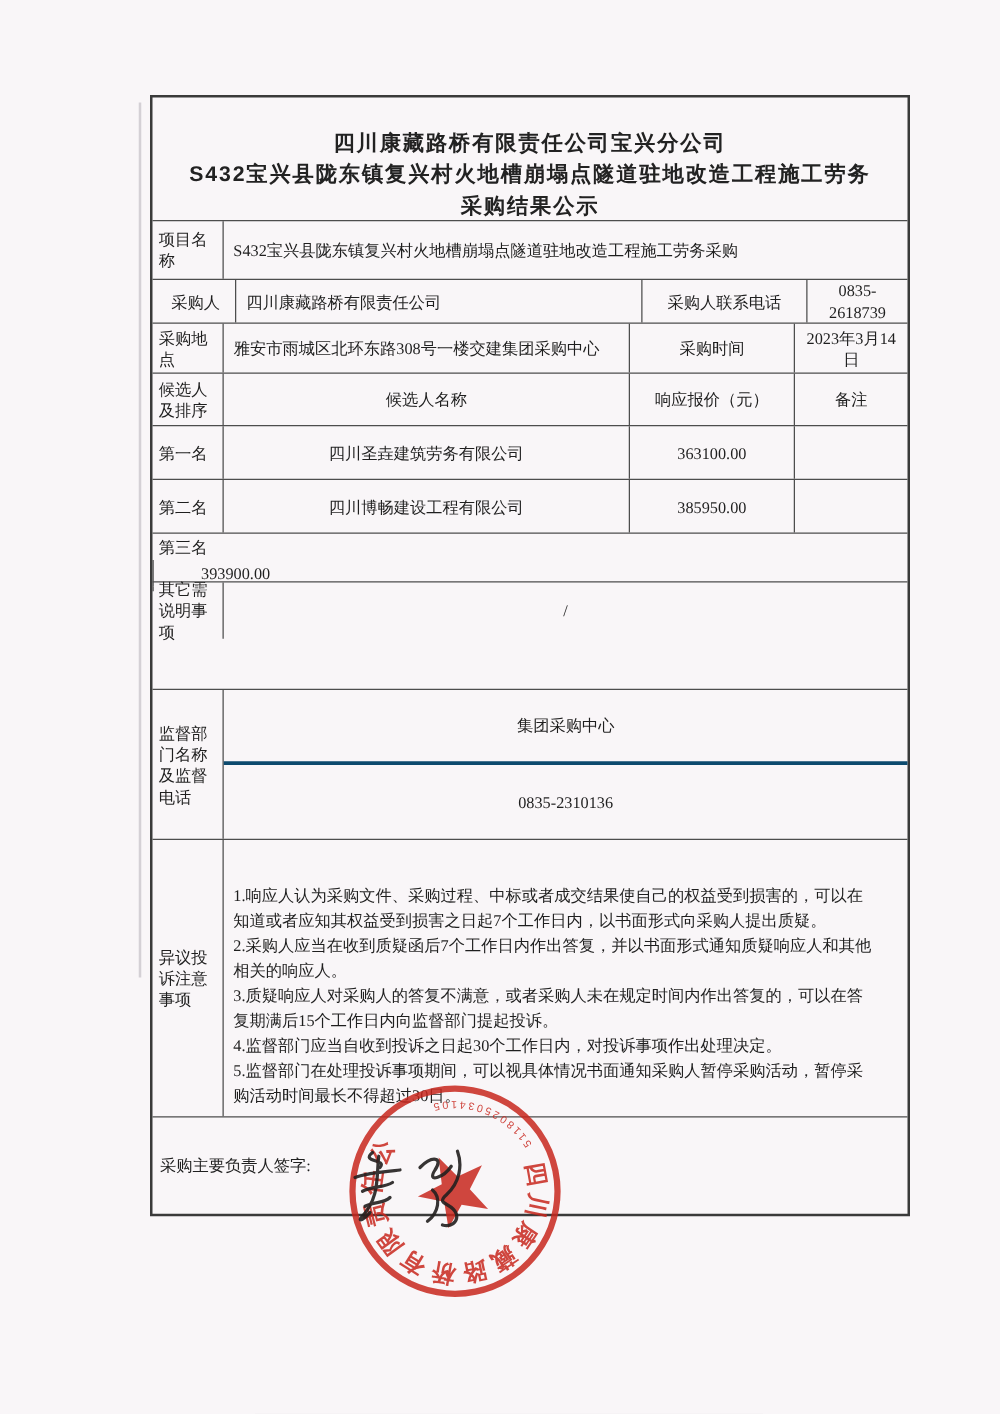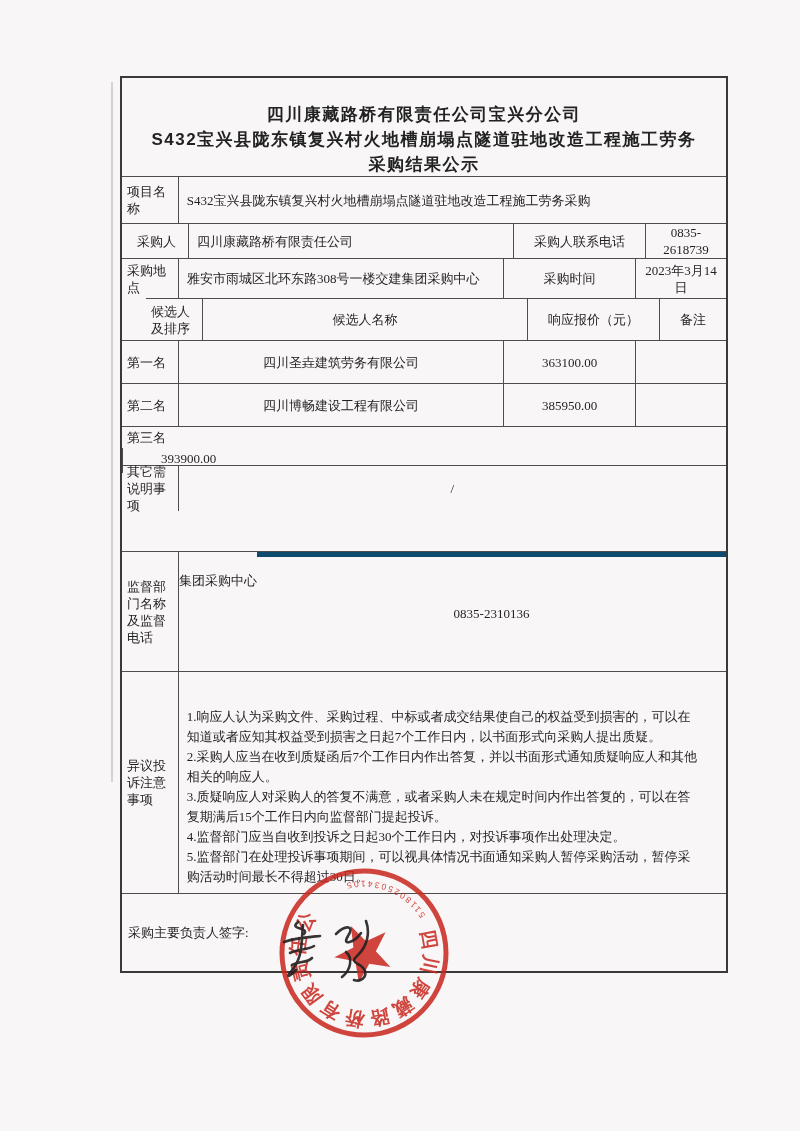--- a/index.html
+++ b/index.html
@@ -28,34 +28,34 @@
   .cell + .cell{border-left:1px solid #4d4d4d;}
   .c-label{width:56px;padding-left:5px;}
   .c-main{width:325px;}
   .c-sub{width:132px;justify-content:center;text-align:center;}
   .c-val{flex:1;justify-content:center;text-align:center;}
   .c-wide{width:552px;}
   .center{justify-content:center;text-align:center;}
   .leftpad{padding-left:8px;}
   .h-title{height:98px;}
   .h-r1{height:47px;} .h-r2{height:35px;padding-left:10px;} .h-r3{height:40px;} .h-r4{height:55px;}
-  .h-r5{height:42px;margin-left:24px;} .h-r6{height:43px;} .h-r7{height:43px;} .h-r8{height:39px;flex-direction:column;}
+  .h-r5{height:42px;} .h-r6{height:43px;} .h-r7{height:43px;} .h-r8{height:39px;flex-direction:column;}
   .h-r9{height:46px;} .h-r10{height:120px;margin-top:40px;} .h-r11{height:222px;} .h-r12{height:78px;}
   .title-block{
     display:flex;flex-direction:column;align-items:center;justify-content:flex-start;
     padding-top:24px;box-sizing:border-box;
     font-family:"Liberation Sans","DejaVu Sans",sans-serif;
     font-weight:700;font-size:17px;line-height:25px;letter-spacing:1.5px;
     color:#222;
   }
-  .split-right{flex:1;display:flex;flex-direction:row;border-left:1px solid #4d4d4d;}
+  .split-right{flex:1;display:flex;flex-direction:column;border-left:1px solid #4d4d4d;}
   .split-right .sub{display:flex;align-items:center;justify-content:center;
     font-size:13px;box-sizing:border-box;}
   .sub-top{height:57px;}
-  .sub-bottom{flex:1;border-top:5px solid #0c4a6e;}
+  .sub-bottom{flex:1;border-top:3px solid #0c4a6e;}
   .objection-content{
     width:552px;box-sizing:border-box;border-left:1px solid #4d4d4d;
     display:flex;flex-direction:column;justify-content:flex-end;
     padding:6px 25px 6px 8px;
   }
   .objection-content p{margin:0;font-size:13px;line-height:20px;text-align:left;}
   .sig-cell{width:100%;display:flex;align-items:center;padding-left:6px;
     font-size:13px;box-sizing:border-box;}
   .stamp-svg{position:absolute;left:269px;top:858px;width:190px;height:190px;}
   .sig-svg{position:absolute;left:276px;top:912px;width:120px;height:82px;}

